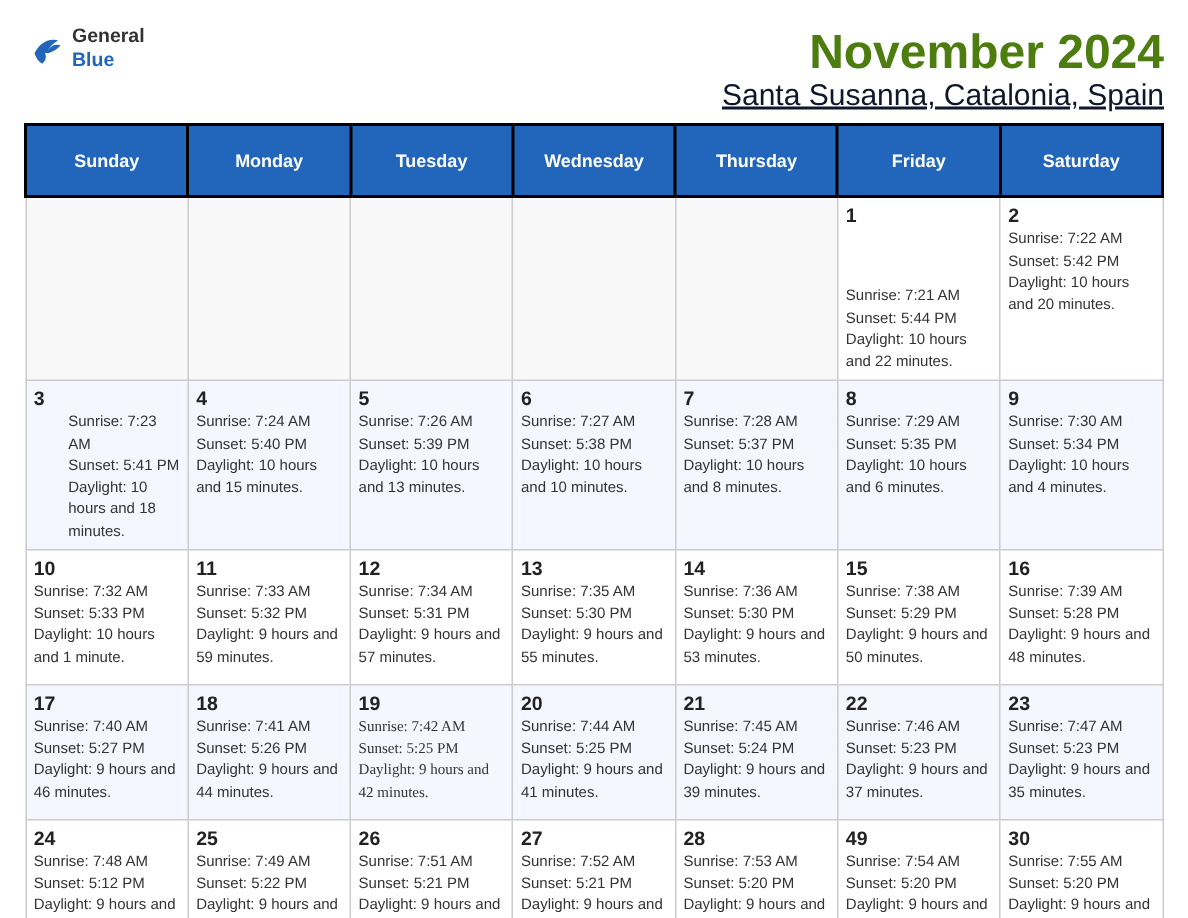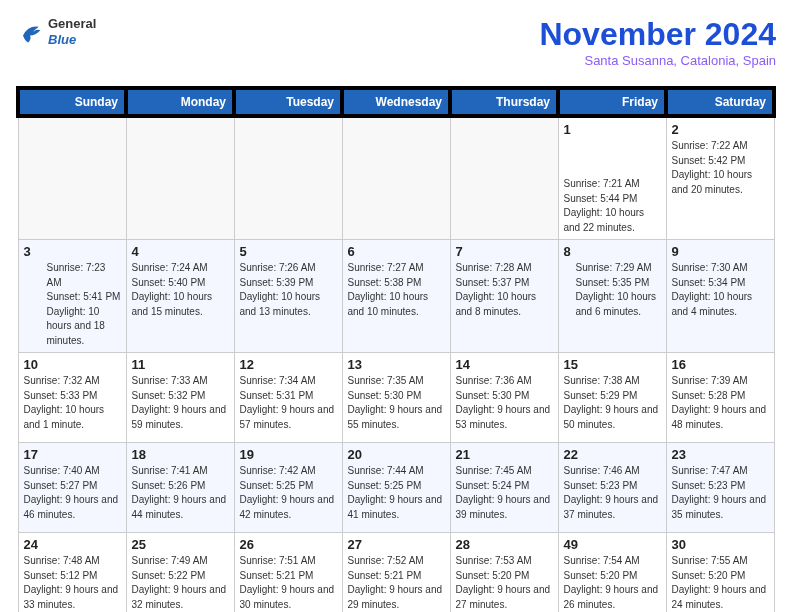--- a/index.html
+++ b/index.html
@@ -7,64 +7,65 @@
       font-family: Arial, sans-serif;
       background: #fff;
       width: 792px;
       min-height: 612px;
       padding: 16px;
     }
     .header-area {
       display: flex;
       justify-content: space-between;
       align-items: flex-start;
-      margin-bottom: 18px;
+      margin-bottom: 6px;
     }
     .logo {
       display: flex;
       align-items: center;
       gap: 4px;
     }
     .logo-text {
       display: flex;
       flex-direction: column;
       font-size: 13px;
       font-weight: bold;
       line-height: 1.2;
     }
     .logo-general { color: #333; }
-    .logo-blue { color: #2266bb; font-style: italic; }
+    .logo-blue { color: #2266bb; }
     .logo-bird {
       width: 28px;
       height: 28px;
     }
     .title-area {
       text-align: right;
     }
     .month-title {
       font-size: 32px;
       font-weight: bold;
-      color: #1d4ed8;
+      color: #4d7c0f;
     }
     .location-title {
-      font-size: 13px;
-      color: #8b5cf6;
+      font-size: 20px;
+      color: #0f172a;
+      text-decoration: underline;
     }
     .calendar {
       width: 100%;
       border-collapse: collapse;
     }
     .calendar th {
       background: #2266bb;
       color: #fff;
       font-size: 12px;
       font-weight: bold;
-      padding: 5px 6px;
-      text-align: right;
-      border: 4px solid #000000;
+      padding: 16px 6px;
+      text-align: center;
+      border: 2px solid #000000;
     }
     .calendar td {
       vertical-align: top;
       border: 1px solid #ccc;
       padding: 4px 5px;
       font-size: 10px;
       color: #333;
       background: #fff;
       width: 108px;
       height: 90px;
@@ -165,21 +166,21 @@
 Daylight: 10 hours and 10 minutes.</div>
         </td>
         <td>
           <span class="day-number">7</span>
           <div class="day-info" style="white-space: pre-line;">Sunrise: 7:28 AM
 Sunset: 5:37 PM
 Daylight: 10 hours and 8 minutes.</div>
         </td>
         <td>
           <span class="day-number">8</span>
-          <div class="day-info" style="white-space: pre-line; margin-left: 12px;">Sunrise: 7:29 AM
+          <div class="day-info" style="white-space: pre-line;">Sunrise: 7:29 AM
 Sunset: 5:35 PM
 Daylight: 10 hours and 6 minutes.</div>
         </td>
         <td>
           <span class="day-number">9</span>
           <div class="day-info" style="white-space: pre-line;">Sunrise: 7:30 AM
 Sunset: 5:34 PM
 Daylight: 10 hours and 4 minutes.</div>
         </td>
       </tr>
@@ -235,21 +236,21 @@
 Daylight: 9 hours and 46 minutes.</div>
         </td>
         <td>
           <span class="day-number">18</span>
           <div class="day-info" style="white-space: pre-line;">Sunrise: 7:41 AM
 Sunset: 5:26 PM
 Daylight: 9 hours and 44 minutes.</div>
         </td>
         <td>
           <span class="day-number">19</span>
-          <div class="day-info" style="white-space: pre-line;">Sunrise: 7:42 AM
+          <div class="day-info" style="white-space: pre-line; font-family: Liberation Serif, serif;">Sunrise: 7:42 AM
 Sunset: 5:25 PM
 Daylight: 9 hours and 42 minutes.</div>
         </td>
         <td>
           <span class="day-number">20</span>
           <div class="day-info" style="white-space: pre-line;">Sunrise: 7:44 AM
 Sunset: 5:25 PM
 Daylight: 9 hours and 41 minutes.</div>
         </td>
         <td>

